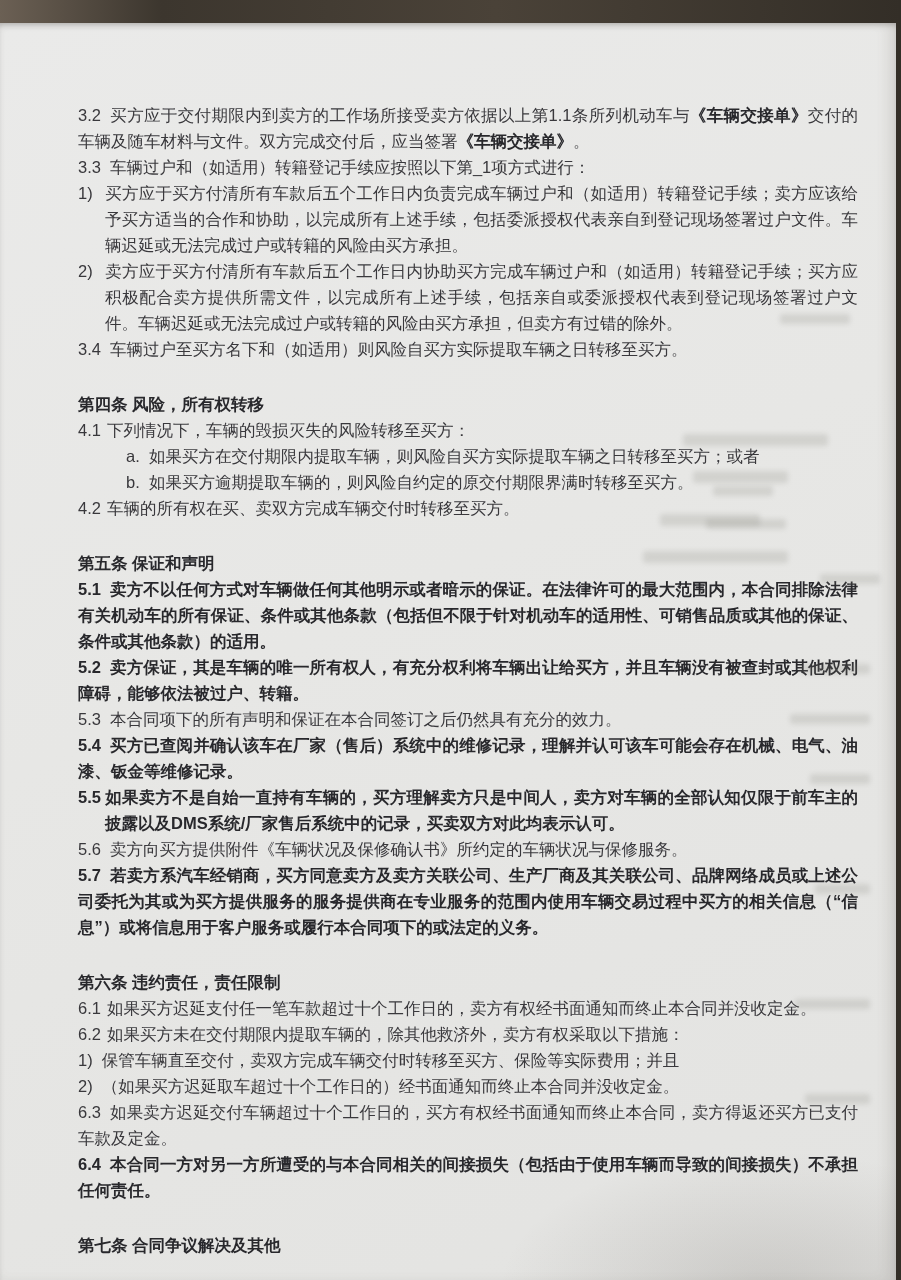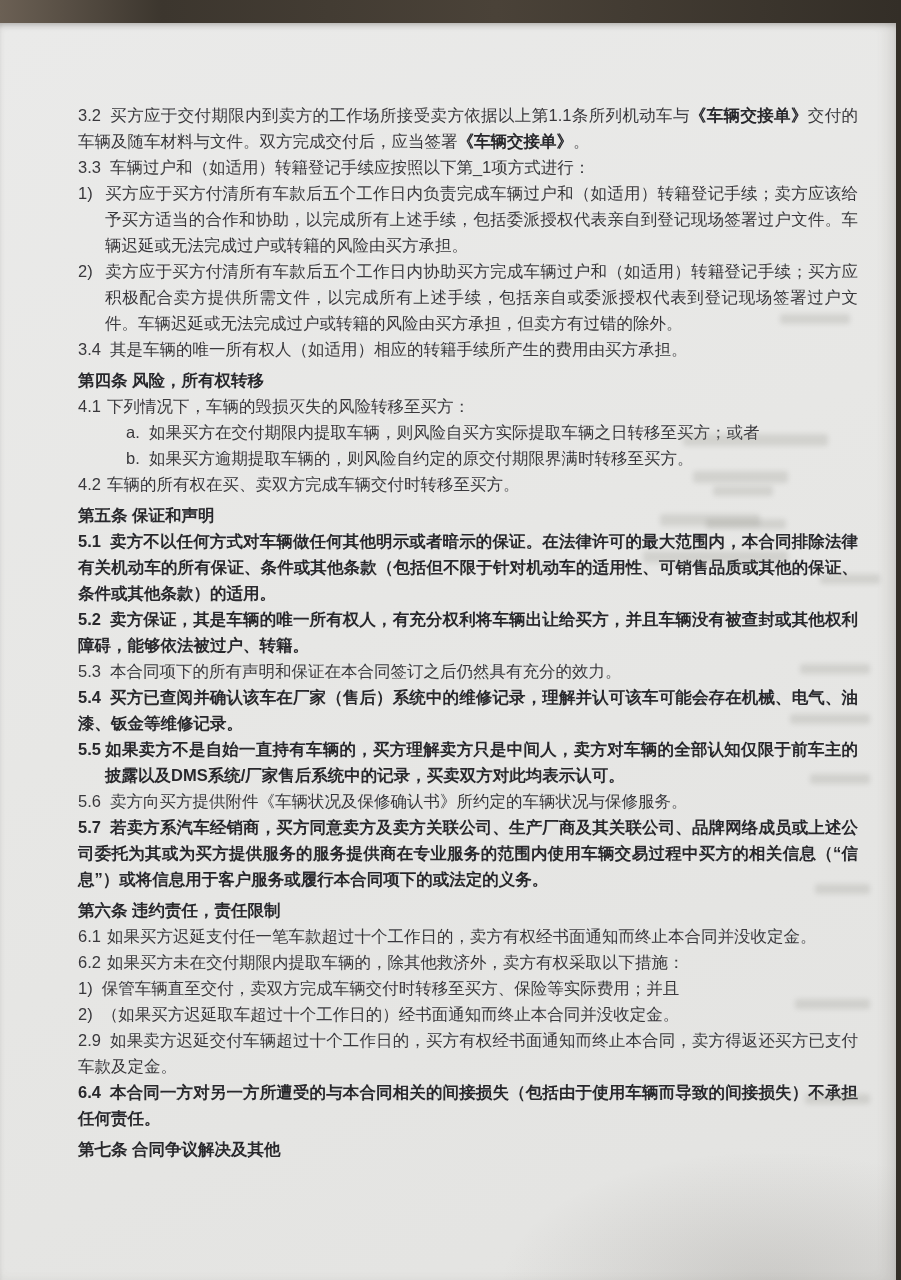--- a/index.html
+++ b/index.html
@@ -22,21 +22,21 @@
     background:radial-gradient(ellipse at 70% 100%, rgba(100,95,88,0.20), rgba(100,95,88,0.0) 65%);
     pointer-events:none;
   }
   .content {
     position:absolute; left:78px; top:79px; width:780px;
     color:#39383c;
     font-size:16.5px; line-height:26px;
     text-align:justify;
   }
   .blk { margin:0; }
-  .heading { font-weight:bold; color:#28282c; margin-top:5px; }
+  .heading { font-weight:bold; color:#28282c; margin-top:29px; }
   .b { font-weight:bold; color:#28282c; }
   .num { margin-right:9px; }
   .wide .num { margin-right:6px; }
   .item { padding-left:27px; text-indent:-27px; }
   .item .num { display:inline-block; width:27px; margin-right:0; text-indent:0; }
   .subitem { margin-left:48px; padding-left:23px; text-indent:-23px; }
   .subitem .num { display:inline-block; width:23px; margin-right:0; text-indent:0; }
   .cont { padding-left:27px; }
   .bleed {
     position:absolute; background:rgba(138,135,128,0.22);
@@ -45,40 +45,40 @@
 </style>
 </head>
 <body>
 
 <div class="paper">
   <div class="content">
       <div class="blk para"><span class="num">3.2</span><span>买方应于交付期限内到卖方的工作场所接受卖方依据以上第1.1条所列机动车与</span><span class="b">《车辆交接单》</span><span>交付的车辆及随车材料与文件。双方完成交付后，应当签署</span><span class="b">《车辆交接单》</span><span>。</span></div>
       <div class="blk para"><span class="num">3.3</span><span>车辆过户和（如适用）转籍登记手续应按照以下第_1项方式进行：</span></div>
       <div class="blk item"><span class="num">1)</span><span>买方应于买方付清所有车款后五个工作日内负责完成车辆过户和（如适用）转籍登记手续；卖方应该给予买方适当的合作和协助，以完成所有上述手续，包括委派授权代表亲自到登记现场签署过户文件。车辆迟延或无法完成过户或转籍的风险由买方承担。</span></div>
       <div class="blk item"><span class="num">2)</span><span>卖方应于买方付清所有车款后五个工作日内协助买方完成车辆过户和（如适用）转籍登记手续；买方应积极配合卖方提供所需文件，以完成所有上述手续，包括亲自或委派授权代表到登记现场签署过户文件。车辆迟延或无法完成过户或转籍的风险由买方承担，但卖方有过错的除外。</span></div>
-      <div class="blk para"><span class="num">3.4</span><span>其是车辆的唯一所有权人（如适用）相应的转籍手续所产生的费用由买方承担。</span></div>
+      <div class="blk para"><span class="num">3.4</span><span>车辆过户至买方名下和（如适用）则风险自买方实际提取车辆之日转移至买方。</span></div>
       <div class="blk heading"><span class="b">第四条 风险，所有权转移</span></div>
       <div class="blk para wide"><span class="num">4.1</span><span>下列情况下，车辆的毁损灭失的风险转移至买方：</span></div>
       <div class="blk subitem"><span class="num">a.</span><span>如果买方在交付期限内提取车辆，则风险自买方实际提取车辆之日转移至买方；或者</span></div>
       <div class="blk subitem"><span class="num">b.</span><span>如果买方逾期提取车辆的，则风险自约定的原交付期限界满时转移至买方。</span></div>
       <div class="blk para wide"><span class="num">4.2</span><span>车辆的所有权在买、卖双方完成车辆交付时转移至买方。</span></div>
       <div class="blk heading"><span class="b">第五条 保证和声明</span></div>
       <div class="blk para"><span class="num b">5.1</span><span class="b">卖方不以任何方式对车辆做任何其他明示或者暗示的保证。在法律许可的最大范围内，本合同排除法律有关机动车的所有保证、条件或其他条款（包括但不限于针对机动车的适用性、可销售品质或其他的保证、条件或其他条款）的适用。</span></div>
       <div class="blk para"><span class="num b">5.2</span><span class="b">卖方保证，其是车辆的唯一所有权人，有充分权利将车辆出让给买方，并且车辆没有被查封或其他权利障碍，能够依法被过户、转籍。</span></div>
       <div class="blk para"><span class="num">5.3</span><span>本合同项下的所有声明和保证在本合同签订之后仍然具有充分的效力。</span></div>
       <div class="blk para"><span class="num b">5.4</span><span class="b">买方已查阅并确认该车在厂家（售后）系统中的维修记录，理解并认可该车可能会存在机械、电气、油漆、钣金等维修记录。</span></div>
       <div class="blk item"><span class="num b">5.5</span><span class="b">如果卖方不是自始一直持有车辆的，买方理解卖方只是中间人，卖方对车辆的全部认知仅限于前车主的披露以及DMS系统/厂家售后系统中的记录，买卖双方对此均表示认可。</span></div>
       <div class="blk para"><span class="num">5.6</span><span>卖方向买方提供附件《车辆状况及保修确认书》所约定的车辆状况与保修服务。</span></div>
       <div class="blk para"><span class="num b">5.7</span><span class="b">若卖方系汽车经销商，买方同意卖方及卖方关联公司、生产厂商及其关联公司、品牌网络成员或上述公司委托为其或为买方提供服务的服务提供商在专业服务的范围内使用车辆交易过程中买方的相关信息（“信息”）或将信息用于客户服务或履行本合同项下的或法定的义务。</span></div>
       <div class="blk heading"><span class="b">第六条 违约责任，责任限制</span></div>
       <div class="blk para wide"><span class="num">6.1</span><span>如果买方迟延支付任一笔车款超过十个工作日的，卖方有权经书面通知而终止本合同并没收定金。</span></div>
       <div class="blk para wide"><span class="num">6.2</span><span>如果买方未在交付期限内提取车辆的，除其他救济外，卖方有权采取以下措施：</span></div>
       <div class="blk para"><span class="num">1)</span><span>保管车辆直至交付，卖双方完成车辆交付时转移至买方、保险等实际费用；并且</span></div>
       <div class="blk para"><span class="num">2)</span><span>（如果买方迟延取车超过十个工作日的）经书面通知而终止本合同并没收定金。</span></div>
-      <div class="blk para"><span class="num">2.9</span><span>如果卖方迟延交付车辆超过十个工作日的，买方有权经书面通知而终止本合同，卖方得返还买方已支付车款及定金。</span></div>
+      <div class="blk para"><span class="num">6.3</span><span>如果卖方迟延交付车辆超过十个工作日的，买方有权经书面通知而终止本合同，卖方得返还买方已支付车款及定金。</span></div>
       <div class="blk para"><span class="num b">6.4</span><span class="b">本合同一方对另一方所遭受的与本合同相关的间接损失（包括由于使用车辆而导致的间接损失）不承担任何责任。</span></div>
       <div class="blk heading"><span class="b">第七条 合同争议解决及其他</span></div>
     </div>
   <div class="corner-shadow"></div>
 <div class="bleed" style="left: 780px; top: 291px; width: 70px; height: 10px;"></div>
     <div class="bleed" style="left: 683px; top: 411px; width: 145px; height: 12px;"></div>
     <div class="bleed" style="left: 693px; top: 448px; width: 95px; height: 12px;"></div>
     <div class="bleed" style="left: 713px; top: 463px; width: 60px; height: 10px;"></div>
     <div class="bleed" style="left: 660px; top: 491px; width: 100px; height: 12px;"></div>
     <div class="bleed" style="left: 706px; top: 496px; width: 80px; height: 10px;"></div>

